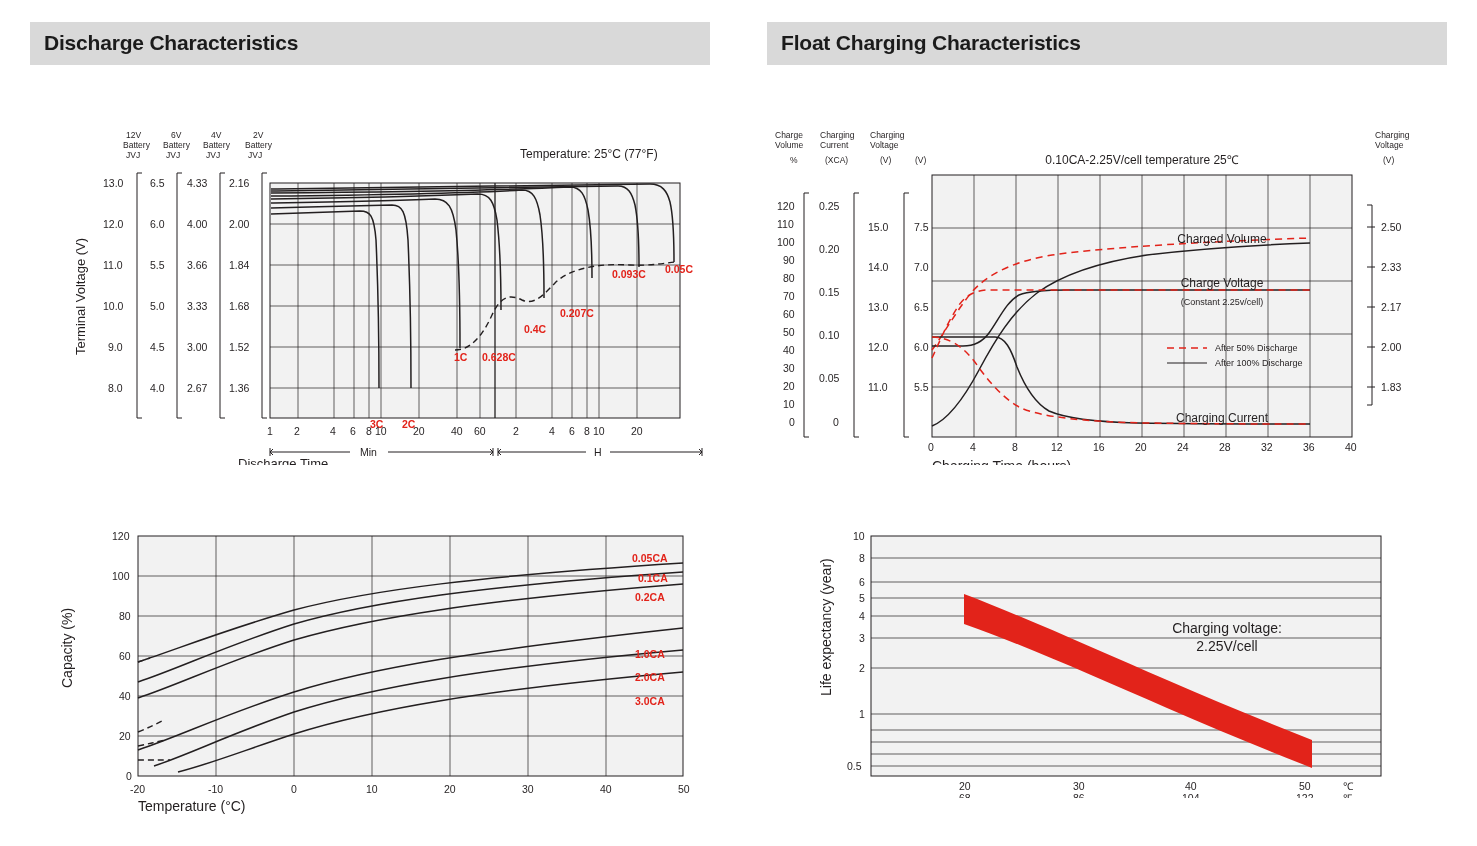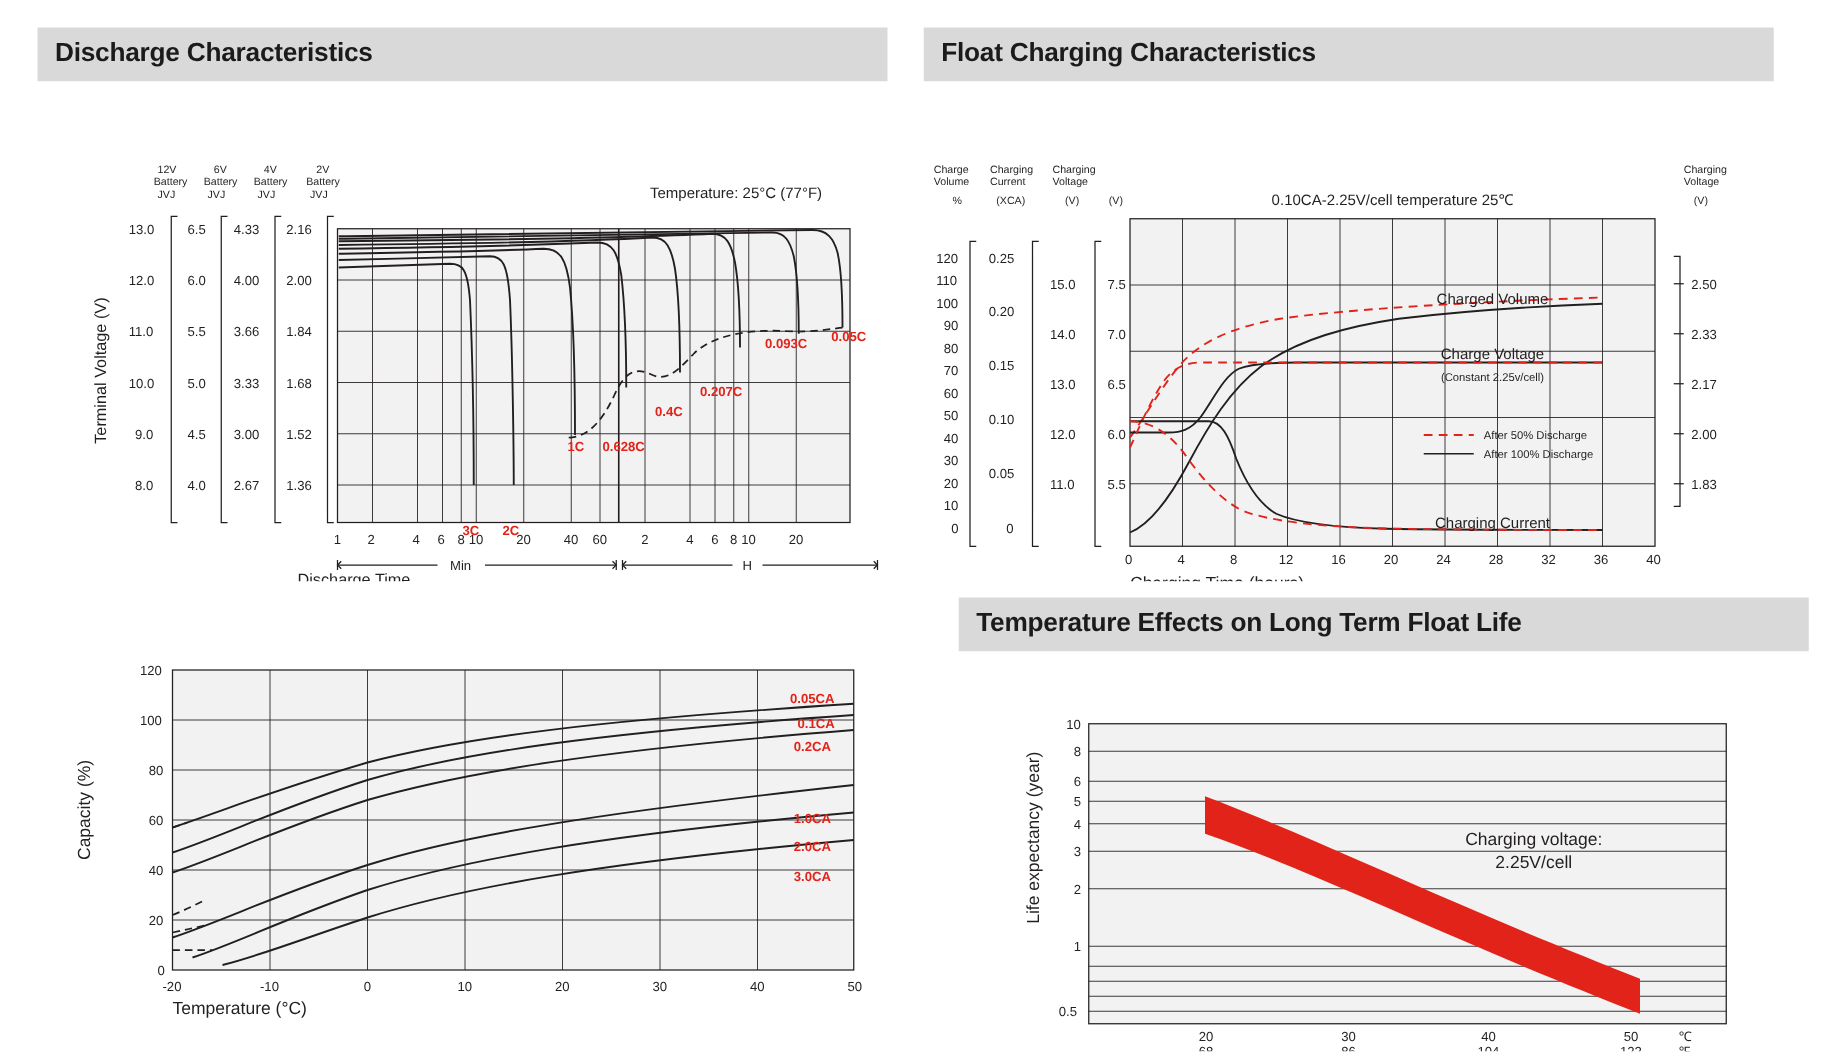--- a/index.html
+++ b/index.html
@@ -184,21 +184,21 @@
         <rect x="320" y="380" width="38" height="14" fill="#ffffff"></rect>
         <text class="tick" x="330" y="391">Min</text>
         <rect x="556" y="380" width="24" height="14" fill="#ffffff"></rect>
         <text class="tick" x="564" y="391">H</text>
 
         <text class="axis-label" x="208" y="403">Discharge Time</text>
       </svg>
     </div>
   </div>
 
-  <div class="panel" style="left:739px;top:22px;width:680px;">
+  <div class="panel" style="left:767px;top:22px;width:680px;">
     <div class="panel-title">Float Charging Characteristics</div>
     <div class="plot-wrap">
       <svg width="690" height="400" viewBox="0 0 690 400">
 
         <text class="tiny" x="8" y="73">Charge</text>
         <text class="tiny" x="8" y="83">Volume</text>
         <text class="tiny" x="53" y="73">Charging</text>
         <text class="tiny" x="53" y="83">Current</text>
         <text class="tiny" x="103" y="73">Charging</text>
         <text class="tiny" x="103" y="83">Voltage</text>
@@ -391,21 +391,20 @@
         <text class="red-lab" x="605" y="123">0.2CA</text>
         <text class="red-lab" x="605" y="180">1.0CA</text>
         <text class="red-lab" x="605" y="203">2.0CA</text>
         <text class="red-lab" x="605" y="227">3.0CA</text>
       </svg>
       <div style="position:absolute;left:108px;top:320px;font-size:14px;">Temperature (°C)</div>
     </div>
   </div>
 
   <div class="panel" style="left:767px;top:478px;width:680px;">
-    <div class="panel-title">Temperature Effects on Long Term Float Life</div>
     <div class="plot-wrap">
       <svg width="680" height="320" viewBox="0 0 680 320">
         <text class="vertical-text" transform="translate(64,218) rotate(-90)" style="font-size:14px">Life expectancy (year)</text>
 
         <rect class="plotbg" x="104" y="58" width="510" height="240"></rect>
         <g class="grid">
           <line x1="104" y1="80" x2="614" y2="80"></line>
           <line x1="104" y1="104" x2="614" y2="104"></line>
           <line x1="104" y1="120" x2="614" y2="120"></line>
           <line x1="104" y1="138" x2="614" y2="138"></line>

